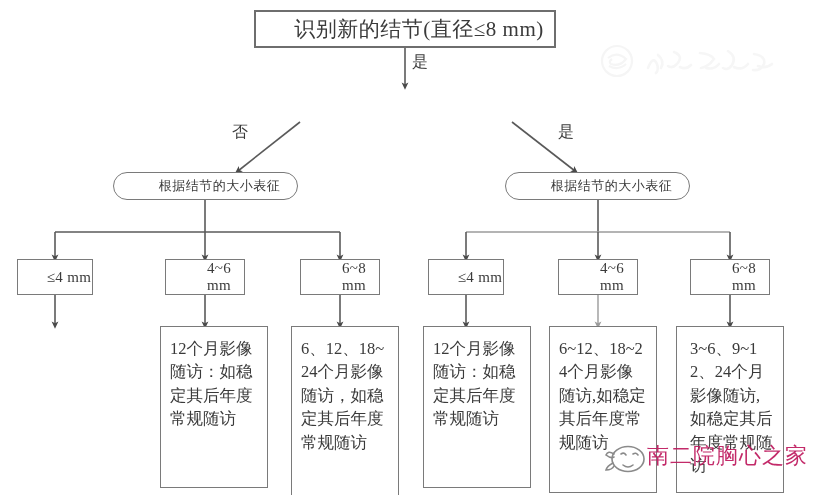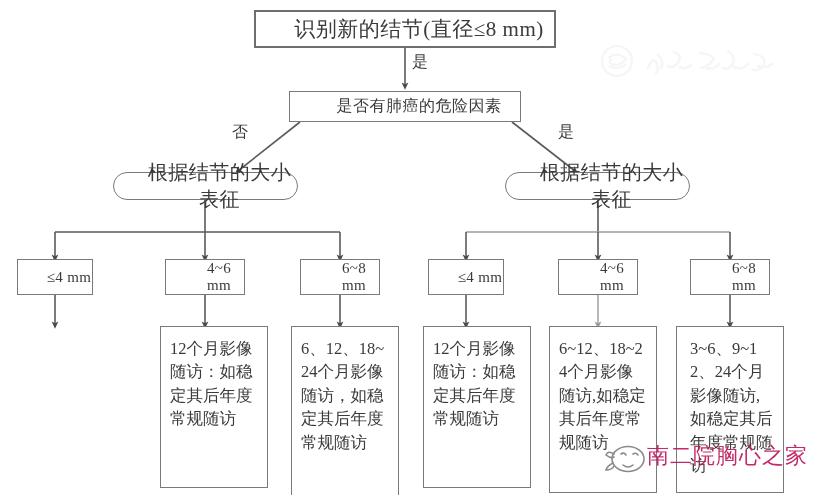--- a/index.html
+++ b/index.html
@@ -34,21 +34,21 @@
     border-color: #6e6e6e;
     border-width: 2px;
     font-size: 21px;
     letter-spacing: 0.5px;
   }
   .node.decision {
     font-size: 16px;
     letter-spacing: 0.5px;
   }
   .node.criteria {
-    font-size: 20px;
+    font-size: 13px;
     letter-spacing: 0.5px;
     border-radius: 14px;
   }
   .node.size {
     font-size: 15px;
     letter-spacing: 0.3px;
   }
   .node.detail {
     align-items: flex-start;
     justify-content: flex-start;
@@ -151,23 +151,20 @@
     <path d="M598,295 L598,325" stroke="#9b9b9b" stroke-width="1.4" fill="none" marker-end="url(#ahl)"></path>
     <path d="M730,295 L730,325" stroke="#5a5a5a" stroke-width="1.6" fill="none" marker-end="url(#ah)"></path>
   </svg>
 
   <div class="node root" style="left:254px; top:10px; width:302px; height:38px;">
     <span>识别新的结节(直径≤8 mm)</span>
   </div>
 
   <div class="edge-label" style="left:412px; top:52px;">是</div>
 
-  <div class="node decision" style="left:289px; top:91px; width:232px; height:31px;">
-    <span>是否有肺癌的危险因素</span>
-  </div>
 
   <div class="edge-label" style="left:232px; top:122px;">否</div>
   <div class="edge-label" style="left:558px; top:122px;">是</div>
 
   <div class="node criteria" style="left:113px; top:172px; width:185px; height:28px;">
     <span>根据结节的大小表征</span>
   </div>
   <div class="node criteria" style="left:505px; top:172px; width:185px; height:28px;">
     <span>根据结节的大小表征</span>
   </div>

